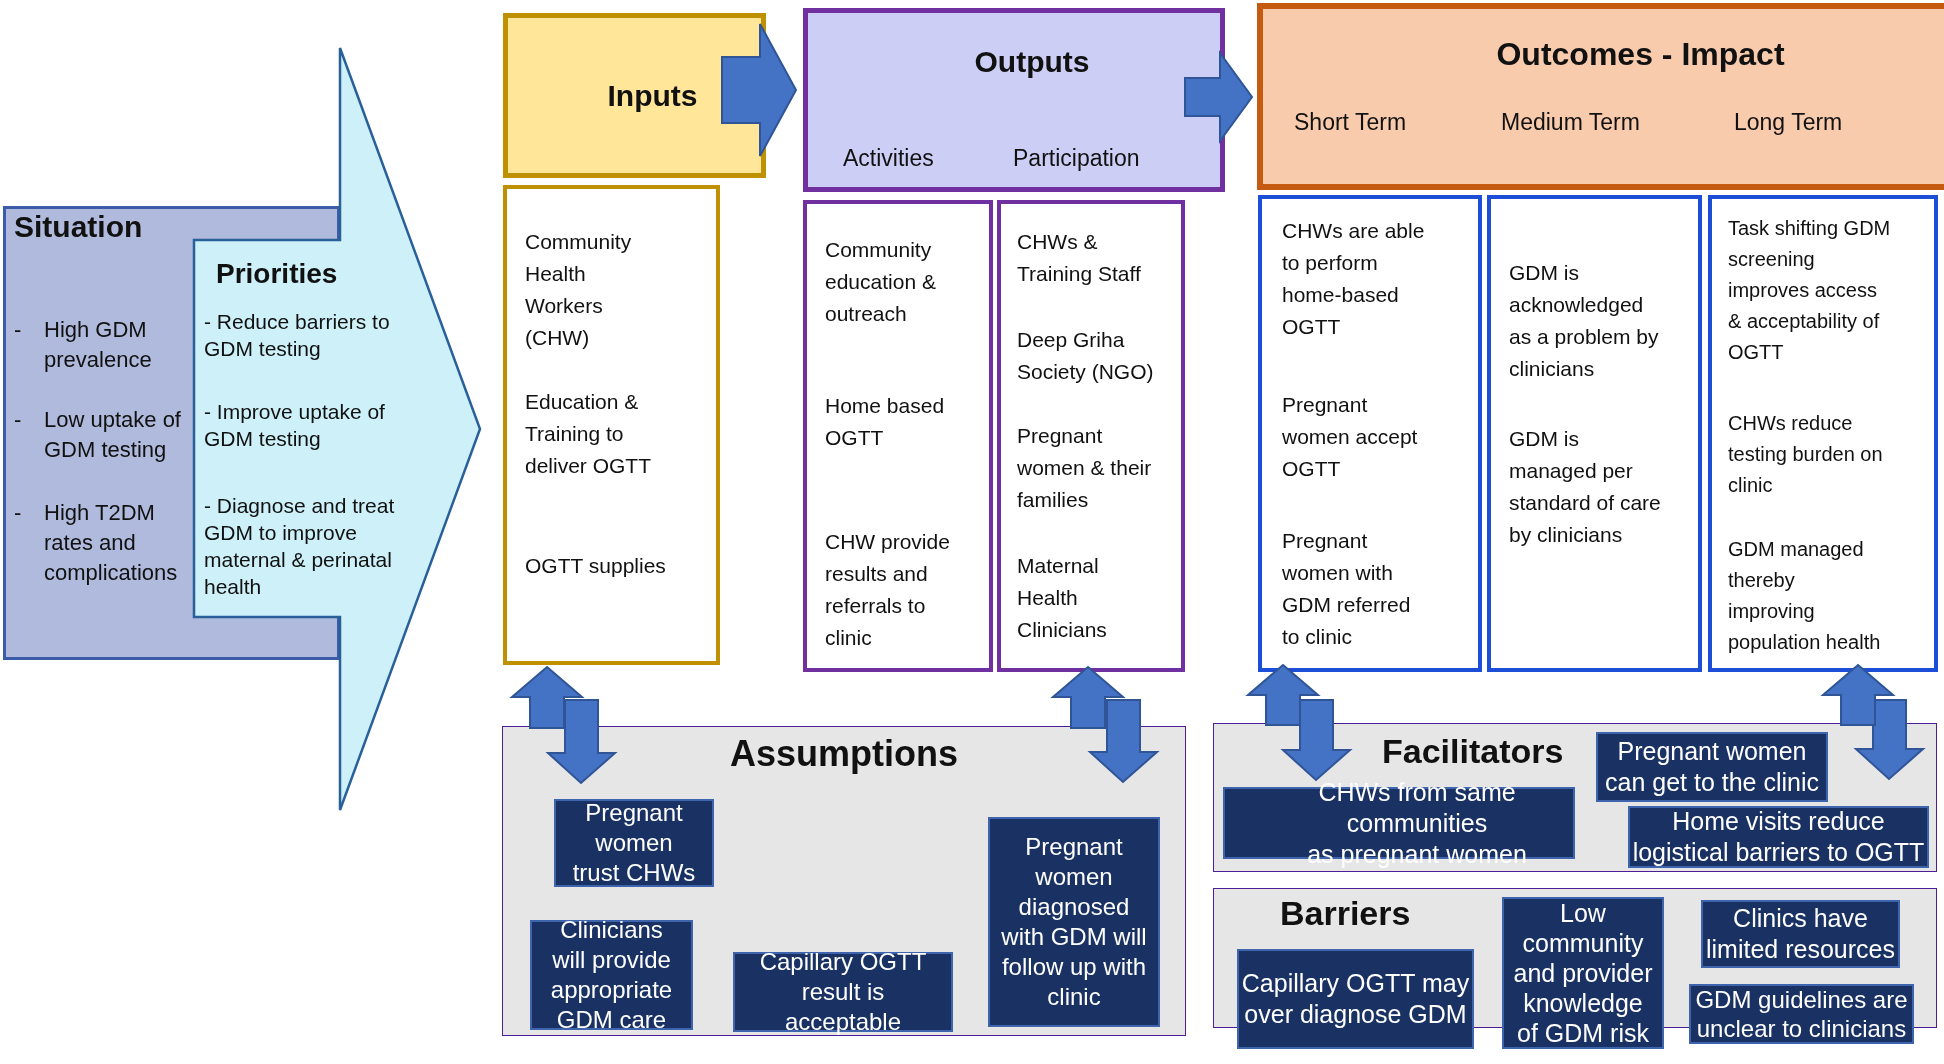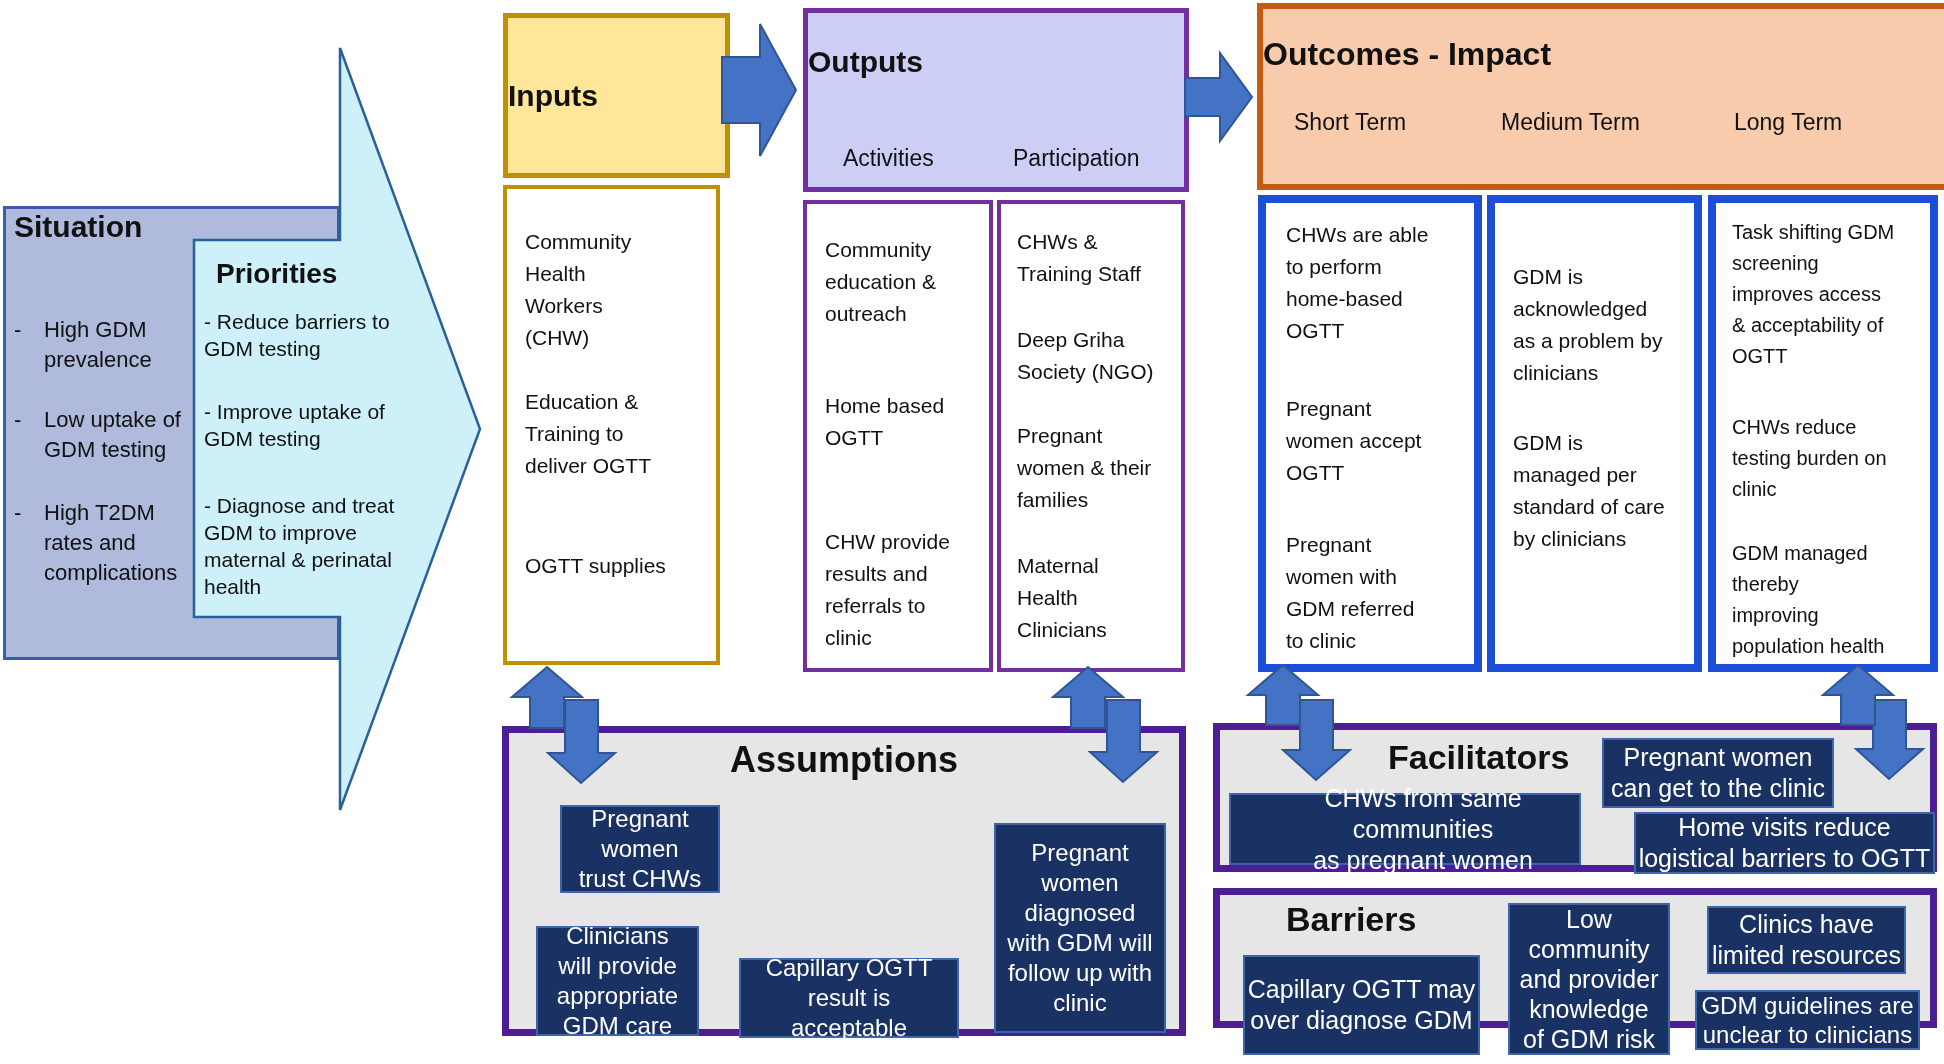--- a/index.html
+++ b/index.html
@@ -11,42 +11,42 @@
   .z1{z-index:1}.z2{z-index:2}.z3{z-index:3}.z4{z-index:4}
   
   .situation-box{left:3px;top:206px;width:331px;height:448px;background:#AFBADC;border:3px solid #3B5CA8;}
   .situation-title{left:14px;top:210px;font-size:30px;font-weight:bold;}
   .situ-bullets{left:14px;top:315px;width:186px;font-size:22px;line-height:30px;}
   .situ-row{display:flex;}
   .situ-dash{width:30px;flex:0 0 30px;}
   .prio-title{left:216px;top:258px;font-size:28px;font-weight:bold;}
   .prio-bullets{left:204px;top:308px;width:250px;font-size:21px;line-height:27px;}
   
-  .hdr{display:flex;align-items:flex-start;}
+  .hdr{display:flex;align-items:flex-start;justify-content:center;padding-left:36px;}
   .inputs-header{left:503px;top:13px;width:217px;height:155px;background:#FFE699;border:5px solid #BF9000;
                  align-items:center;}
   .inputs-header .t{font-size:30px;font-weight:bold;}
   .outputs-header{left:803px;top:8px;width:376px;height:174px;background:#CDCEF6;border:5px solid #7030A0;}
   .outputs-header .t{font-size:30px;font-weight:bold;margin-top:32px;}
   .outcomes-header{left:1257px;top:3px;width:683px;height:175px;background:#F8CBAD;border:6px solid #C55A11;}
   .outcomes-header .t{font-size:32px;font-weight:bold;margin-top:27px;}
   .sublabel{position:absolute;font-size:23px;}
   
   .content{background:#ffffff;font-size:21px;line-height:32px;}
   .gold{border:4px solid #BF9000;}
   .purple{border:4px solid #7030A0;}
-  .orange{border:8px solid #1d4ed8;}
+  .orange{border:4px solid #1d4ed8;}
   .inputs-content{left:503px;top:185px;width:217px;height:480px;padding-left:18px;box-sizing:border-box;}
   .activities-content{left:803px;top:200px;width:190px;height:472px;padding-left:18px;box-sizing:border-box;}
   .participation-content{left:997px;top:200px;width:188px;height:472px;padding-left:16px;box-sizing:border-box;}
   .short-content{left:1258px;top:195px;width:224px;height:477px;padding-left:20px;box-sizing:border-box;}
   .medium-content{left:1487px;top:195px;width:215px;height:477px;padding-left:18px;box-sizing:border-box;}
   .long-content{left:1708px;top:195px;width:230px;height:477px;padding-left:16px;box-sizing:border-box;font-size:20px;line-height:31px;}
   
-  .panel{background:#E7E6E6;border:7px solid #4c1d95;box-sizing:border-box;}
+  .panel{background:#E7E6E6;border:1px solid #4c1d95;box-sizing:border-box;}
   .assumptions-panel{left:502px;top:726px;width:684px;height:310px;}
   .facilitators-panel{left:1213px;top:723px;width:724px;height:149px;}
   .barriers-panel{left:1213px;top:888px;width:724px;height:140px;}
   .panel-title{position:absolute;font-weight:bold;font-size:34px;}
   .assump-title{left:0;top:6px;width:100%;text-align:center;font-size:36px;}
   .facil-title{left:168px;top:8px;text-align:center;}
   .barr-title{left:66px;top:5px;}
   .navy{position:absolute;background:#1A3263;border:2px solid #3E64AE;box-sizing:border-box;color:#fff;
         display:flex;align-items:center;justify-content:center;text-align:center;font-size:24px;line-height:30px;}
   .navy2{font-size:25px;line-height:31px;}

